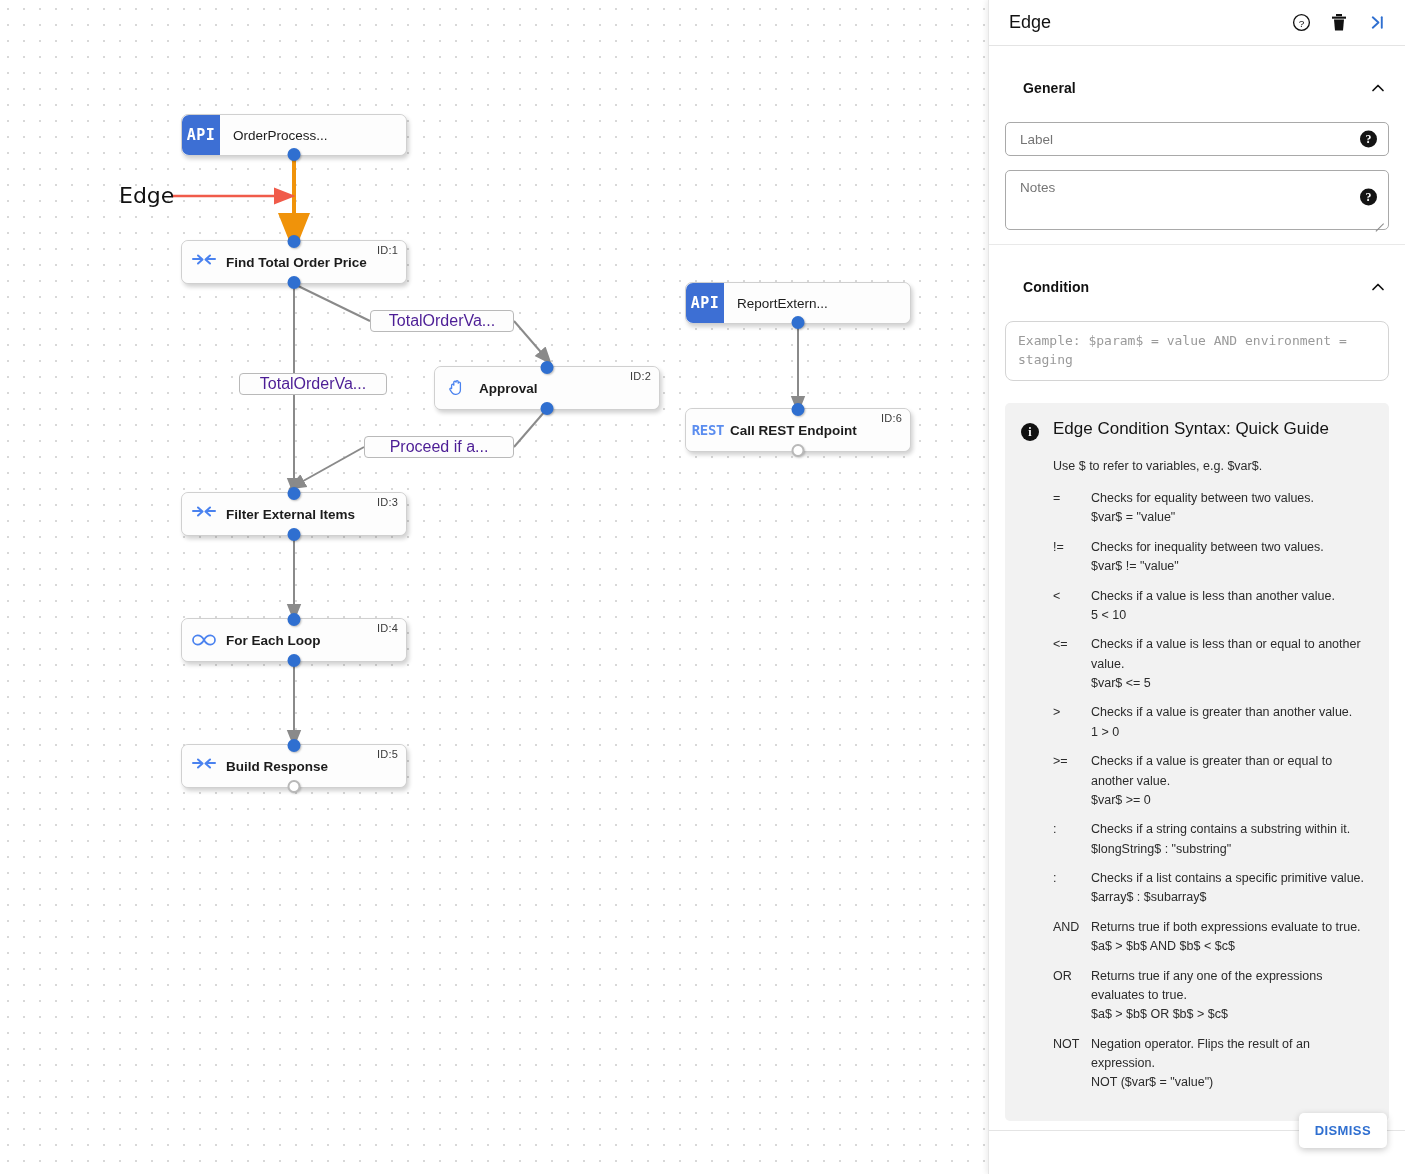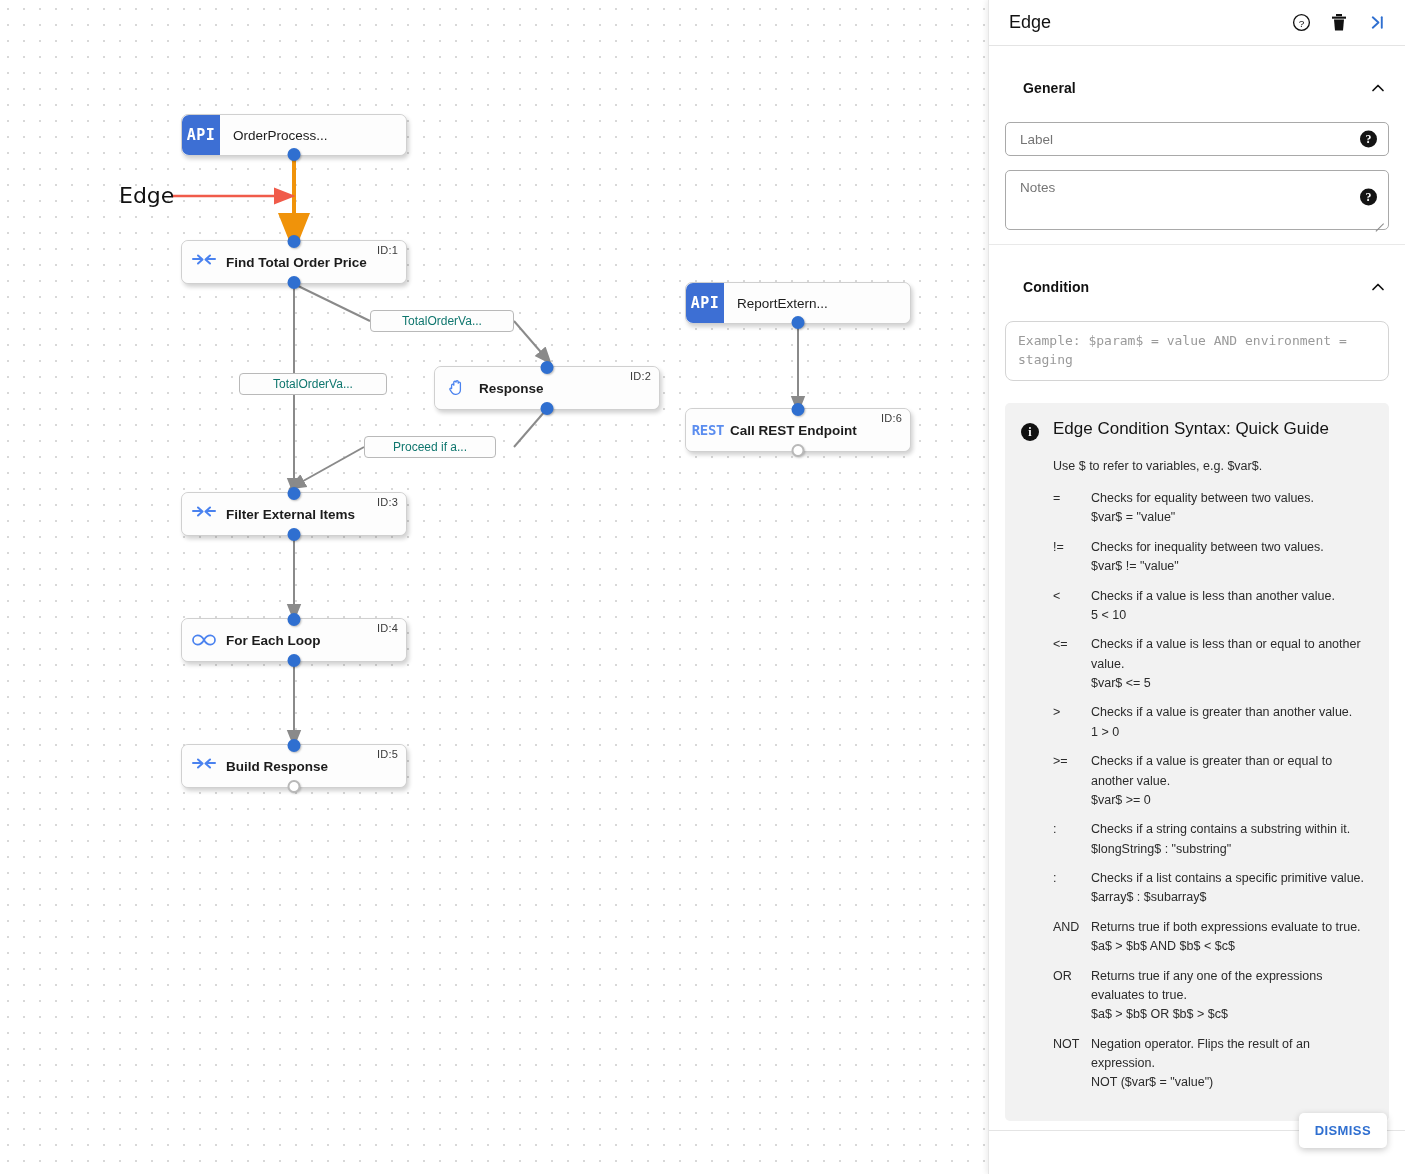--- a/index.html
+++ b/index.html
@@ -97,21 +97,21 @@
   .port.hollow { background: #ffffff; border: 2px solid #b8b8b8;
                  box-shadow: 1px 1px 2px rgba(0,0,0,.18); }
 
   .edge-label {
     position: absolute;
     background: #fdfdfd;
     border: 1px solid #b9b9b9;
     border-radius: 4px;
     height: 22px;
     display: flex; align-items: center; justify-content: center;
-    font-size: 12px; color: #0f766e;
+    font-size: 16px; color: #4c1d95;
     padding: 0 8px;
     z-index: 4;
   }
 
   .annot-label {
     position: absolute;
     font-size: 22px; color: #111;
     font-family: "DejaVu Sans", sans-serif;
   }
 
@@ -300,21 +300,21 @@
         <div class="port bottom"></div>
       </div>
 
       <div class="node" style="left:434px; top:366px; width:226px; height:44px;">
         <div class="node-inner">
           <div class="node-icon">
             <svg width="20" height="20" viewBox="0 0 20 20">
               <path d="M4.6,10.5 L4.6,7.2 a1.1,1.1 0 0 1 2.2,0 L6.8,4.2 a1.1,1.1 0 0 1 2.2,0 L9,3.8 a1.1,1.1 0 0 1 2.2,0 L11.2,5.2 a1.1,1.1 0 0 1 2.2,0 L13.4,12 a4.4,4.4 0 0 1 -4.4,4.4 L8.2,16.4 a4,4 0 0 1 -3.2,-1.8 L2.9,11.6 a1.05,1.05 0 0 1 1.7,-1.1 Z" fill="#ffffff" stroke="#4a82ef" stroke-width="1.3" stroke-linejoin="round"></path>
             </svg>
           </div>
-          <div class="node-title bold" style="padding-left:0">Response</div>
+          <div class="node-title bold" style="padding-left:0">Approval</div>
         </div>
         <div class="node-id">ID:2</div>
         <div class="port top"></div>
         <div class="port bottom"></div>
       </div>
 
       <div class="node" style="left:181px; top:492px; width:226px; height:44px;">
         <div class="node-inner">
           <div class="node-icon">
             <svg width="24" height="16" viewBox="0 0 24 16">
@@ -375,21 +375,21 @@
           <div class="rest-badge">REST</div>
           <div class="node-title bold" style="padding-left:0">Call REST Endpoint</div>
         </div>
         <div class="node-id">ID:6</div>
         <div class="port top"></div>
         <div class="port bottom hollow"></div>
       </div>
 
       <div class="edge-label" style="left:370px; top:310px; width:144px;">TotalOrderVa...</div>
       <div class="edge-label" style="left:239px; top:373px; width:148px;">TotalOrderVa...</div>
-      <div class="edge-label" style="left:364px; top:436px; width:132px;">Proceed if a...</div>
+      <div class="edge-label" style="left:364px; top:436px; width:150px;">Proceed if a...</div>
 
     </div>
   </div>
 
   <div id="panel">
 
     <div class="panel-header">
       <div class="panel-title">Edge</div>
       <div class="hdr-icons">
         <div class="hdr-icon">

